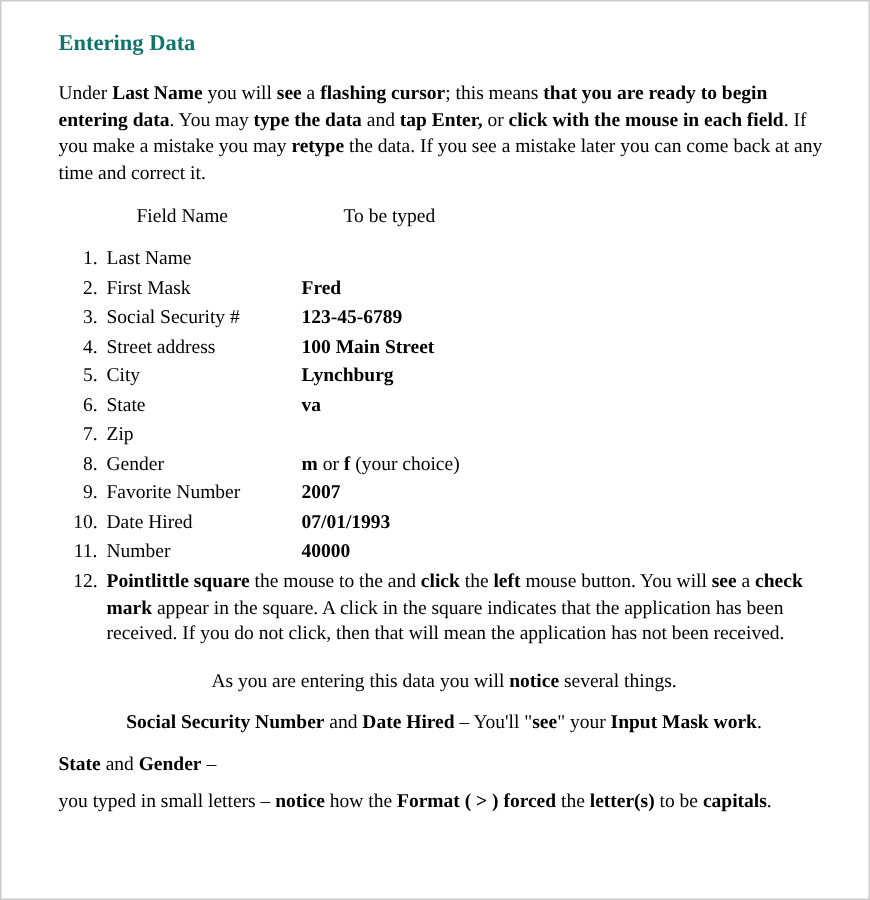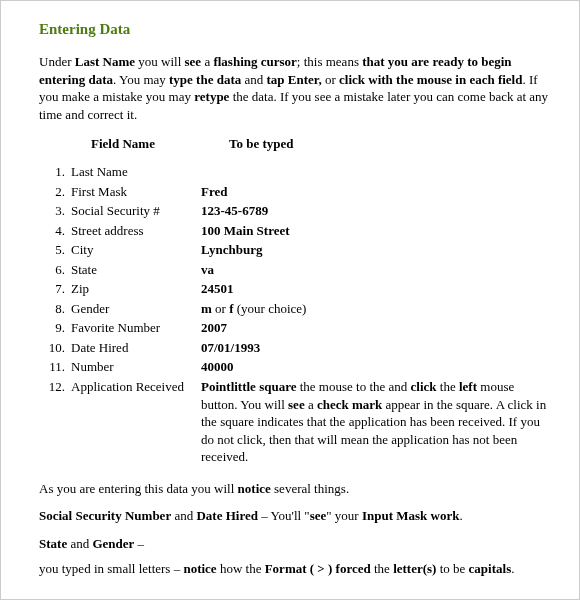--- a/index.html
+++ b/index.html
@@ -13,45 +13,45 @@
   .page {
     width: 580px;
     height: 600px;
     box-sizing: border-box;
     border: 1px solid #ccc;
     padding: 18px 26px 18px 38px;
     overflow: hidden;
     line-height: 1.35;
   }
   h2.title {
-    color: #4d7c0f;
+    color: #0f766e;
     font-size: 15px;
     font-weight: bold;
     margin: 0 0 14px 0;
   }
   p { margin: 0 0 12px 0; }
   .b { font-weight: bold; }
   .table-header {
     display: flex;
-    font-weight: bold;
+    font-weight: normal;
     margin: 4px 0 10px 0;
   }
   .th-num  { width: 22px; padding-left: 30px;}
   .th-name { width: 138px; }
   .th-type { }
   .rows { margin-bottom: 14px; }
   .row {
     display: flex;
     margin-bottom: 2px;
     align-items: flex-start;
   }
   .c-num   { width: 26px; text-align: right; padding-right: 6px;}
   .c-name  { width: 130px; }
   .c-val   { flex: 1; }
-  .notes p { margin-bottom: 10px; }
+  .notes p { margin-bottom: 10px; text-align: center; }
   .note-row { display: flex; margin-bottom: 10px; gap: 8px; flex-direction: column;}
   .note-label { white-space: nowrap; }
   .note-body  { flex:1; }
 </style>
 </head>
 <body>
 
 <div class="page">
 
   <h2 class="title">Entering Data</h2>
@@ -93,21 +93,20 @@
         <div class="c-val"><span class="b">Lynchburg</span><span></span></div>
       </div>
       <div class="row">
         <div class="c-num">6.</div>
         <div class="c-name">State</div>
         <div class="c-val"><span class="b">va</span><span></span></div>
       </div>
       <div class="row">
         <div class="c-num">7.</div>
         <div class="c-name">Zip</div>
-        <div class="c-val"><span class="b">24501</span><span></span></div>
       </div>
       <div class="row">
         <div class="c-num">8.</div>
         <div class="c-name">Gender</div>
         <div class="c-val"><span class="b">m</span><span> or </span><span class="b">f</span><span> (your choice)</span></div>
       </div>
       <div class="row">
         <div class="c-num">9.</div>
         <div class="c-name">Favorite Number</div>
         <div class="c-val"><span class="b">2007</span><span></span></div>
@@ -117,21 +116,20 @@
         <div class="c-name">Date Hired</div>
         <div class="c-val"><span class="b">07/01/1993</span><span></span></div>
       </div>
       <div class="row">
         <div class="c-num">11.</div>
         <div class="c-name">Number</div>
         <div class="c-val"><span class="b">40000</span><span></span></div>
       </div>
       <div class="row">
         <div class="c-num">12.</div>
-        <div class="c-name">Application Received</div>
         <div class="c-val"><span class="b">Point</span><span class="b">little square</span><span> the mouse to the </span><span> and </span><span class="b">click</span><span> the </span><span class="b">left</span><span> mouse button.  You will </span><span class="b">see</span><span> a </span><span class="b">check mark</span><span> appear in the square.  A click in the square indicates that the application has been received.  If you do not click, then that will mean the application has not been received.</span></div>
       </div>
     </div>
 
   <div class="notes">
     <p>
       <span>As you are entering this data you will </span><span class="b">notice</span><span> several things.</span>
     </p>
     <p>
       <span class="b">Social Security Number</span><span> and </span><span class="b">Date Hired</span><span> –  You'll "</span><span class="b">see</span><span>" your </span><span class="b">Input Mask work</span><span>.</span>

